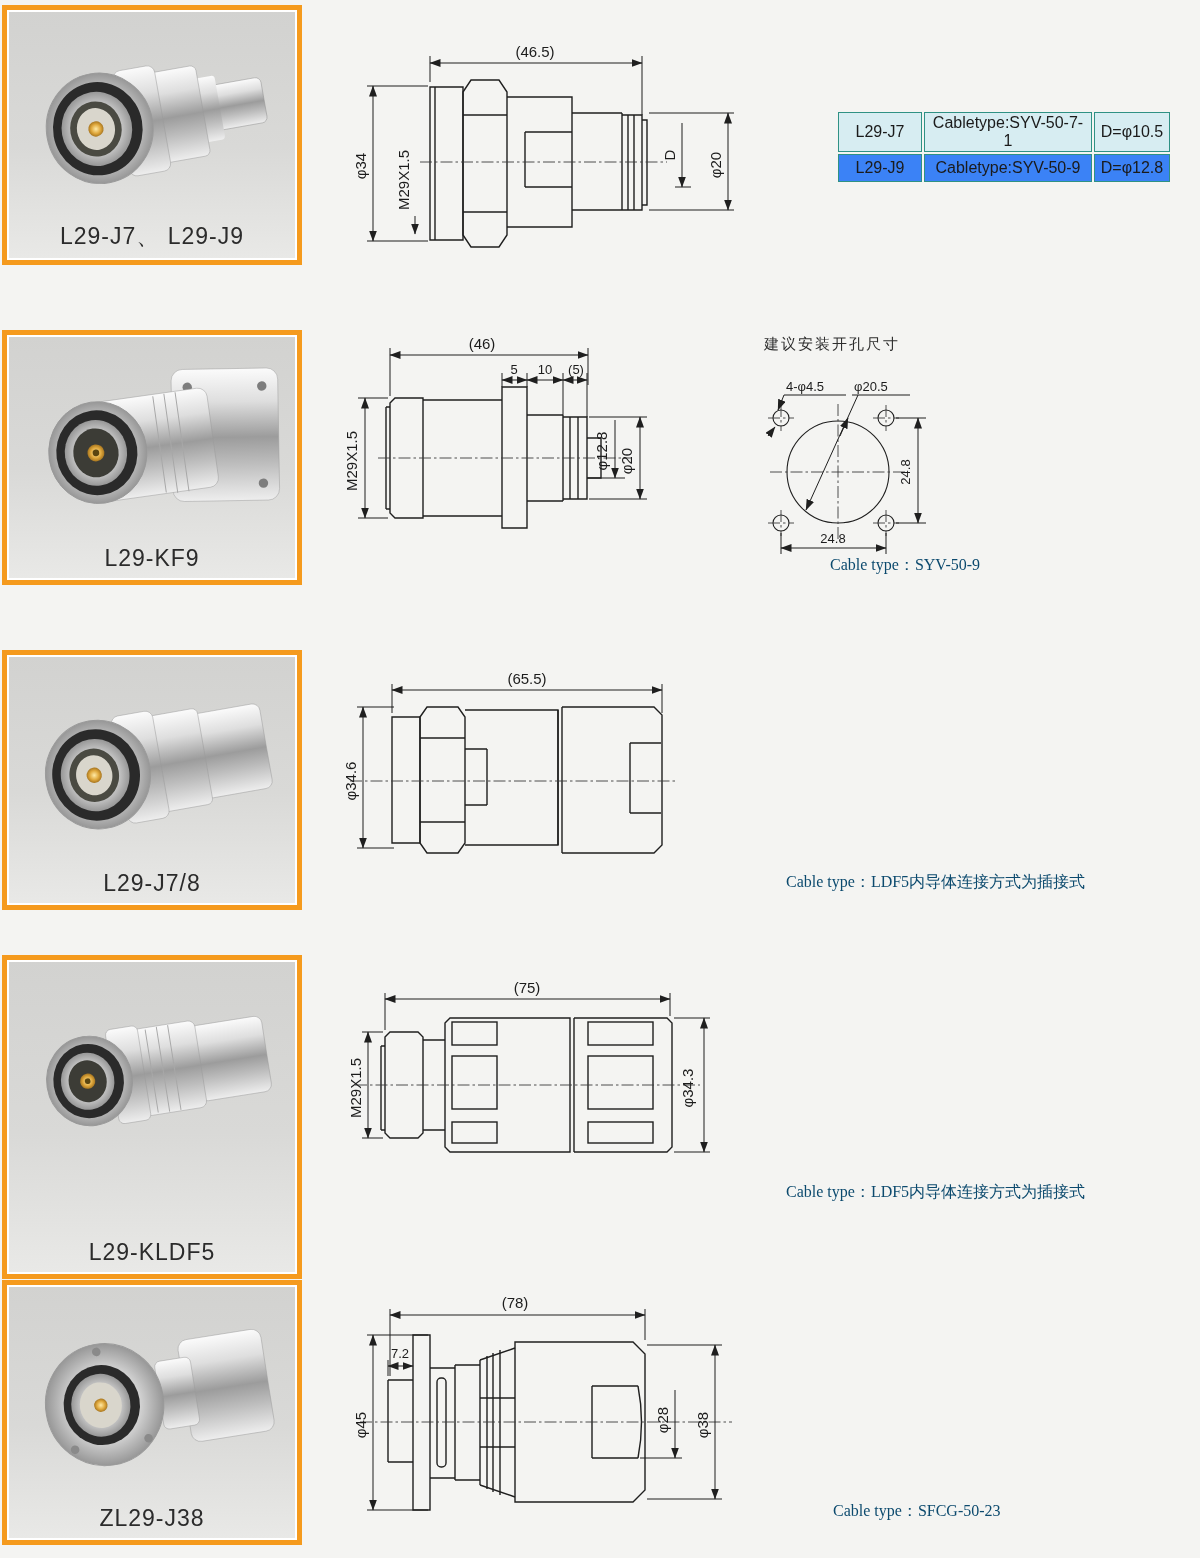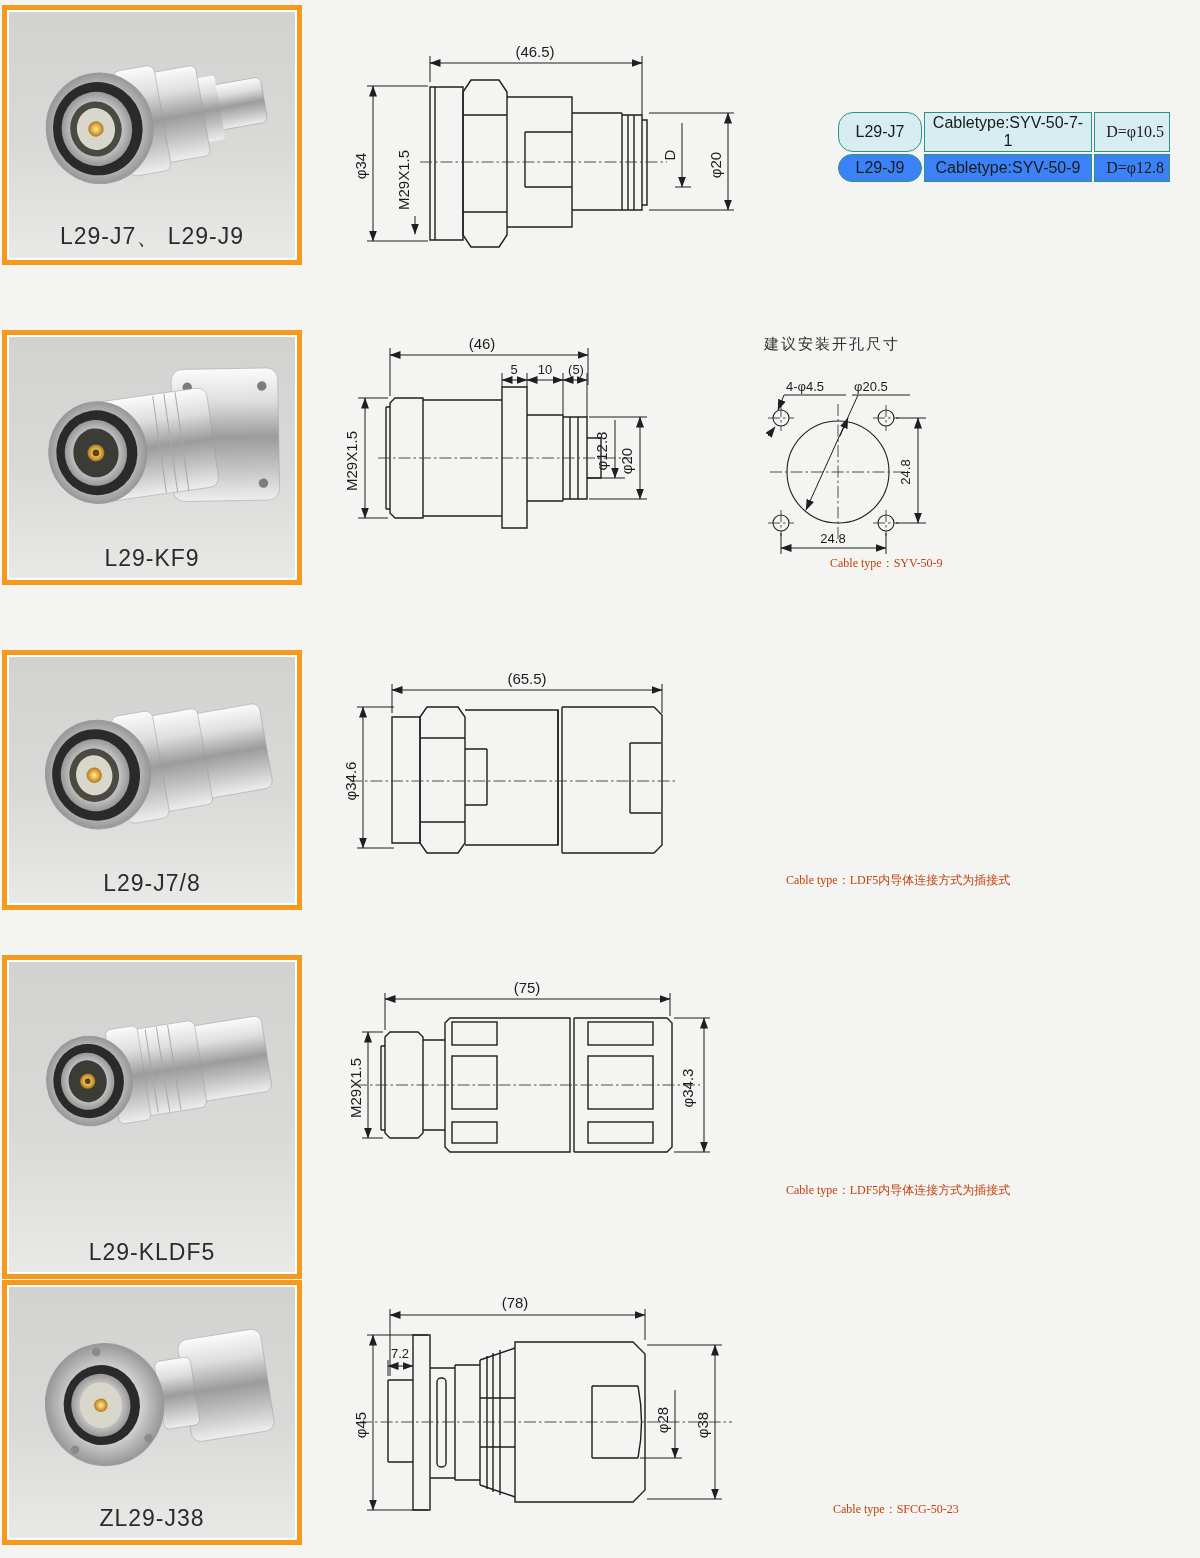--- a/index.html
+++ b/index.html
@@ -22,26 +22,26 @@
   .cl{stroke:#3a3a3a;stroke-width:0.9;fill:none;stroke-dasharray:12 3 2.5 3;}
   .dt{font-family:"Liberation Sans",sans-serif;font-size:15px;fill:#1c1c1c;}
   .dts{font-family:"Liberation Sans",sans-serif;font-size:13px;fill:#1c1c1c;}
   .cn{font-family:"Liberation Sans",sans-serif;font-size:15px;fill:#2d2d2d;letter-spacing:2px;}
 
   
   .spec{position:absolute;border-collapse:separate;border-spacing:2px;}
   .spec td{border:1.6px solid #2f9184;font-size:16px;color:#1b1b1b;height:24px;padding:1px 5px;text-align:center;}
   .spec tr.r1 td{background:#d7edf2;}
   .spec tr.r2 td{background:#3b82f6;}
-  .spec td.c1{width:72px;border-radius:15px;}
+  .spec td.c1{width:72px;}
   .spec td.c2{width:156px;}
-  .spec td.c3{width:64px;text-align:right;font-family:Liberation Serif, serif;}
+  .spec td.c3{width:64px;text-align:center;}
 
   
-  .cable{position:absolute;font-family:"Liberation Serif",serif;font-size:12px;color:#c2410c;white-space:nowrap;}
+  .cable{position:absolute;font-family:"Liberation Serif",serif;font-size:16px;color:#0c4a6e;white-space:nowrap;}
 </style>
 </head>
 <body>
 
 <div id="page">
 
 <svg width="0" height="0" style="position:absolute" aria-hidden="true">
   <defs>
     <marker id="ar" markerUnits="userSpaceOnUse" markerWidth="12" markerHeight="9" refX="10.5" refY="4" orient="auto-start-reverse">
       <path d="M0,0 L11,4 L0,8 Z" fill="#1f1f1f"></path>

